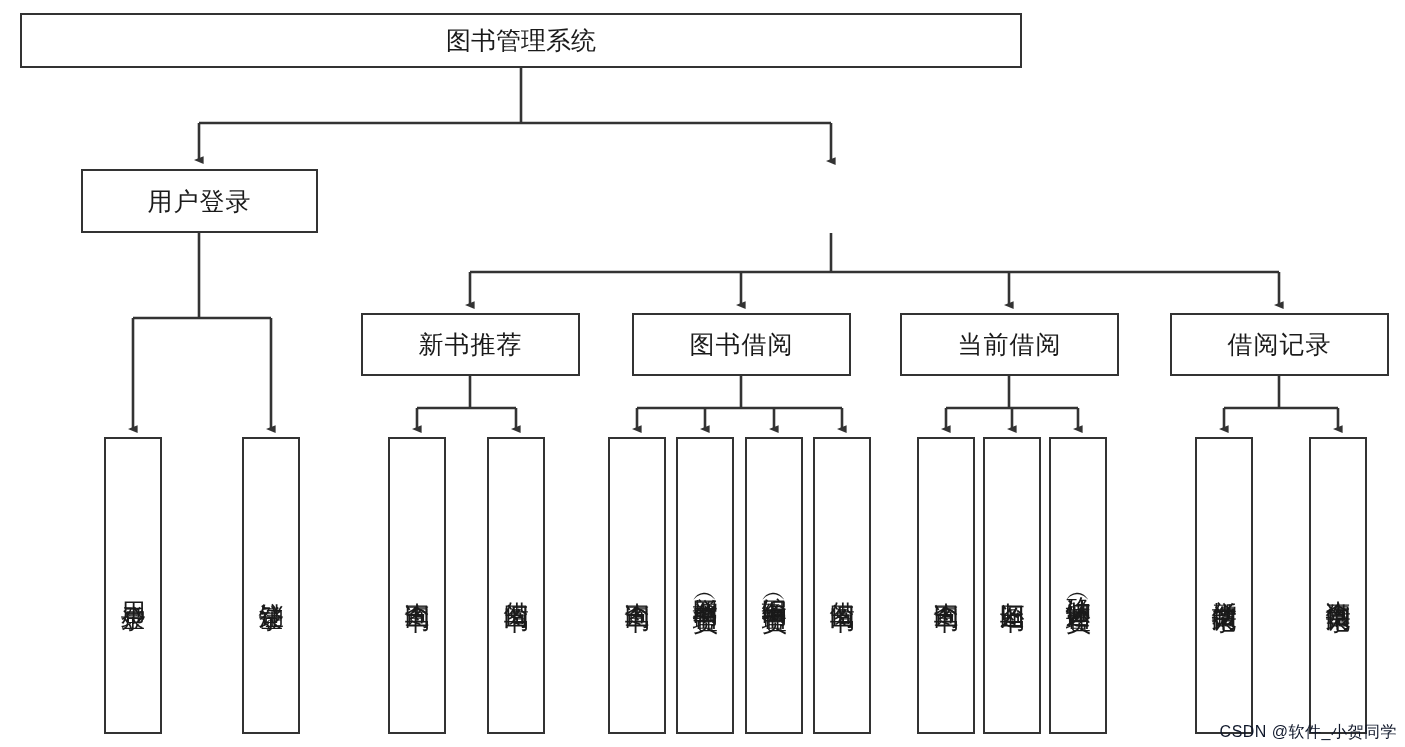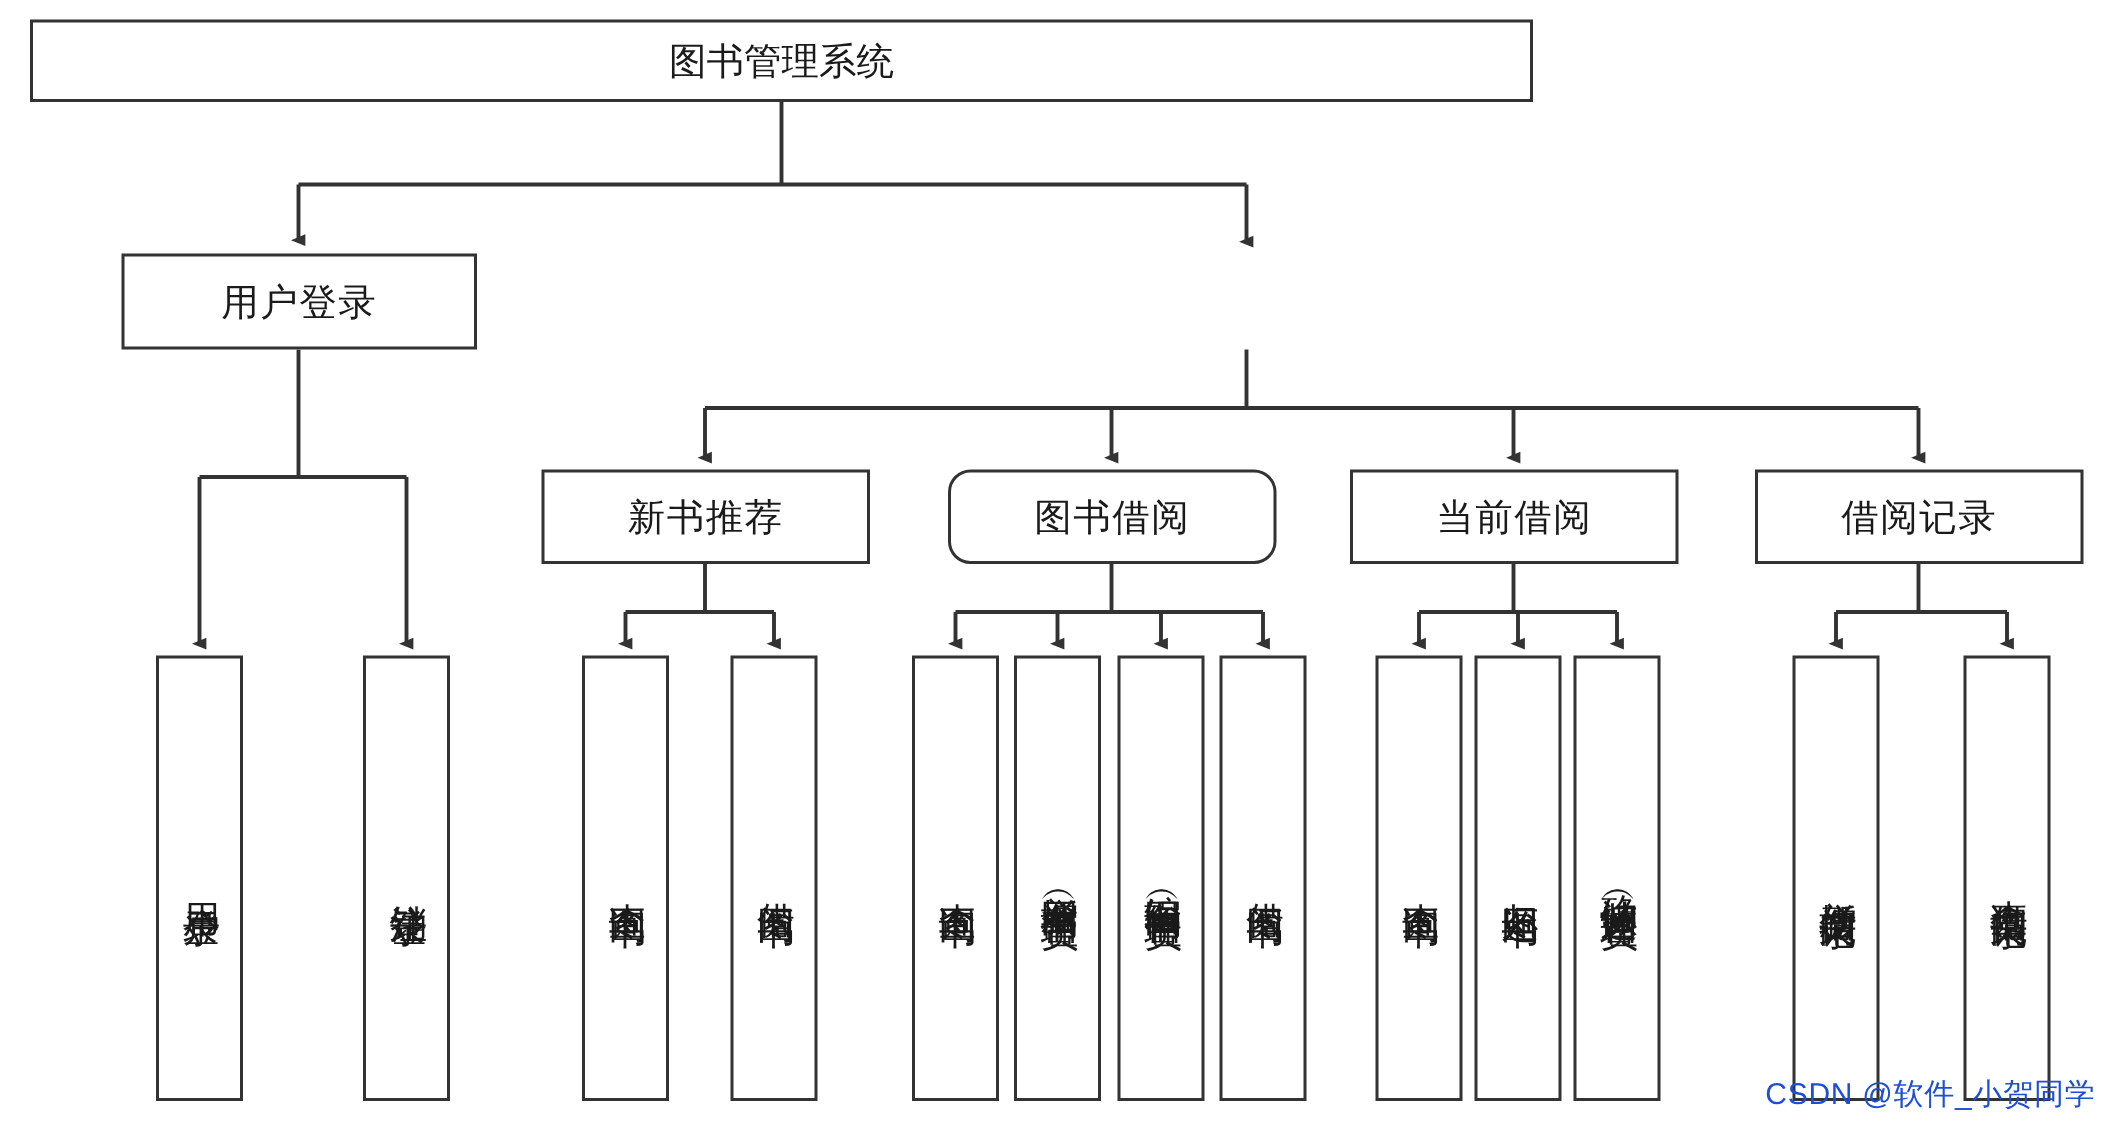--- a/index.html
+++ b/index.html
@@ -53,22 +53,22 @@
   }
   .node-v .vlabel {
     writing-mode: vertical-rl;
     text-orientation: upright;
     white-space: nowrap;
   }
   .watermark {
     position: absolute;
     right: 8px;
     bottom: 4px;
-    font-size: 20px;
-    color: #1d4ed8;
+    font-size: 16px;
+    color: #0f172a;
     letter-spacing: 0.5px;
     white-space: nowrap;
   }
 </style>
 </head>
 <body>
 
 <div id="canvas">
 
   <svg class="wires" viewBox="0 0 1405 747">
@@ -124,21 +124,21 @@
     <span>图书管理系统</span>
   </div>
 
   <div class="node node-h" style="left:81px; top:169px; width:237px; height:64px;">
     <span>用户登录</span>
   </div>
 
   <div class="node node-h" style="left:361px; top:313px; width:219px; height:63px;justify-content:center;">
     <span>新书推荐</span>
   </div>
-  <div class="node node-h" style="left:632px; top:313px; width:219px; height:63px;border-radius:15px;">
+  <div class="node node-h" style="left:632px; top:313px; width:219px; height:63px;">
     <span>图书借阅</span>
   </div>
   <div class="node node-h" style="left:900px; top:313px; width:219px; height:63px;">
     <span>当前借阅</span>
   </div>
   <div class="node node-h" style="left:1170px; top:313px; width:219px; height:63px;align-items:center;">
     <span>借阅记录</span>
   </div>
 
   <div class="node node-v" style="left:104px; top:437px; width:58px; height:297px;">

